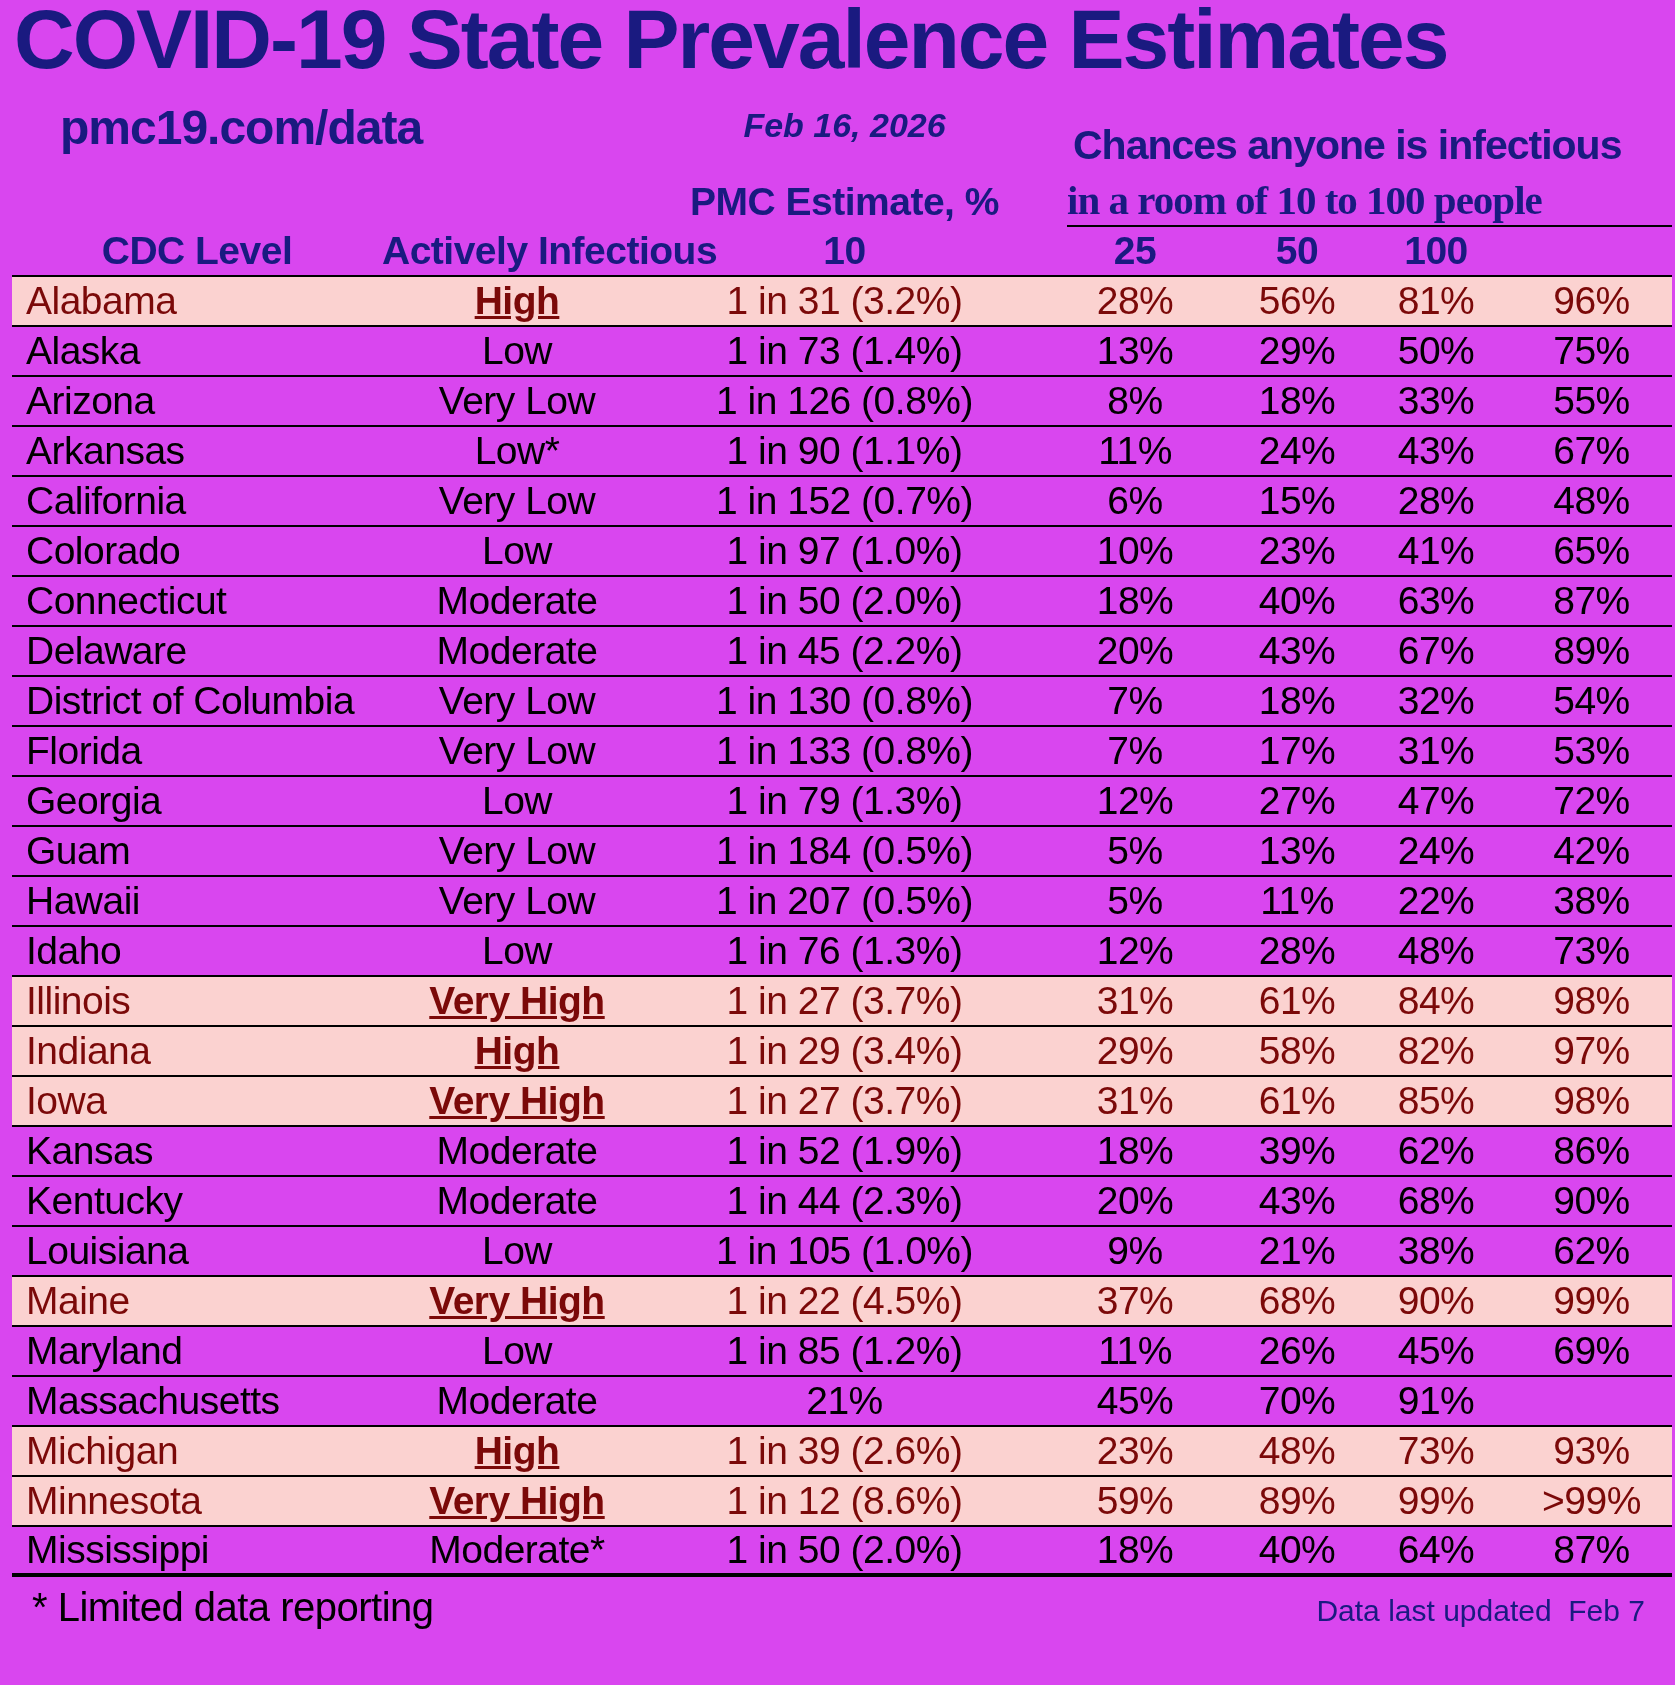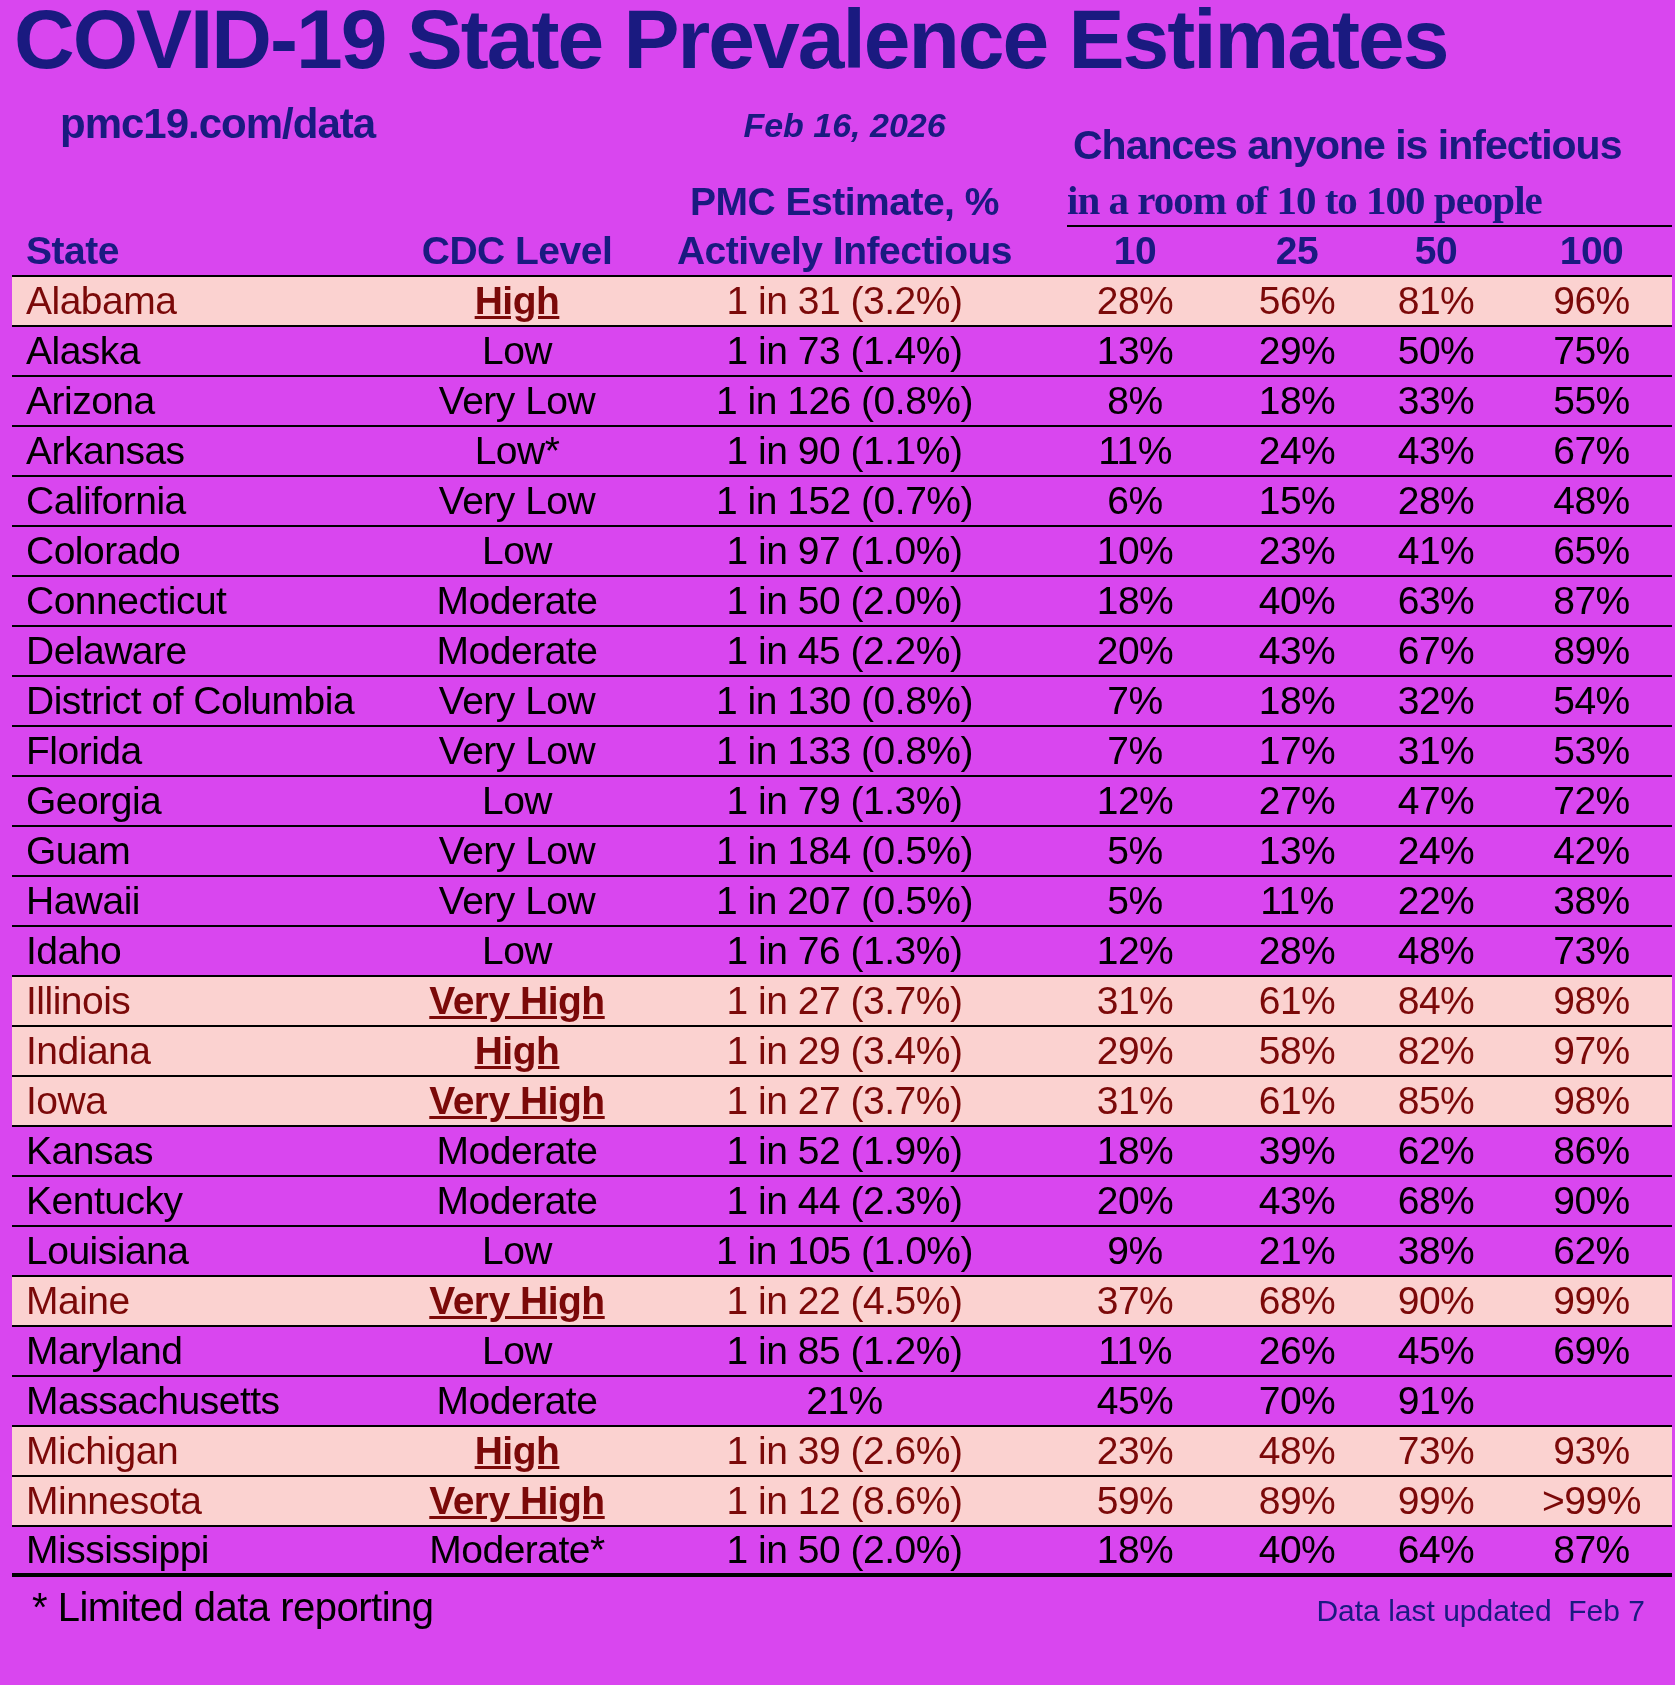--- a/index.html
+++ b/index.html
@@ -7,21 +7,21 @@
     position:relative;width:1675px;height:1685px;background:#d946ef;
     font-family:"Liberation Sans",sans-serif;color:#000;overflow:hidden;
   }
   
   .hdr{position:relative;height:227px;}
   .title{
     position:absolute;left:14px;top:-6px;font-size:84px;font-weight:bold;
     color:#1a1a80;letter-spacing:-2px;white-space:nowrap;line-height:1.08;
   }
   .site{
-    position:absolute;left:60px;top:100px;font-size:42px;font-weight:bold;
+    position:absolute;left:60px;top:100px;font-size:48px;font-weight:bold;
     color:#1a1a80;letter-spacing:-1px;white-space:nowrap;text-align:right;
   }
   .date{
     position:absolute;left:652px;top:106px;width:385px;text-align:center;
     font-size:34px;font-weight:bold;font-style:italic;color:#1a1a80;white-space:nowrap;
   }
   .pmc1{
     position:absolute;left:652px;top:180px;width:385px;text-align:center;
     font-size:39px;font-weight:bold;color:#1a1a80;letter-spacing:-0.5px;white-space:nowrap;
   }
@@ -62,21 +62,20 @@
     <div class="title">COVID-19 State Prevalence Estimates</div>
     <div class="site">pmc19.com/data</div>
     <div class="date">Feb 16, 2026</div>
     <div class="pmc1">PMC Estimate, %</div>
     <div class="ch1">Chances anyone is infectious</div>
     <div class="ch2">in a room of 10 to 100 people</div>
   </div>
 
   <div class="tbl">
     <div class="trow thead">
-      <div class="c state">State</div>
       <div class="c cdc">CDC Level</div>
       <div class="c pmc">Actively Infectious</div>
       <div class="c pct">10</div>
       <div class="c pct">25</div>
       <div class="c pct">50</div>
       <div class="c pct">100</div>
     </div>
     <div class="tbody">
         <div class="trow hl">
           <div class="c state">Alabama</div>

